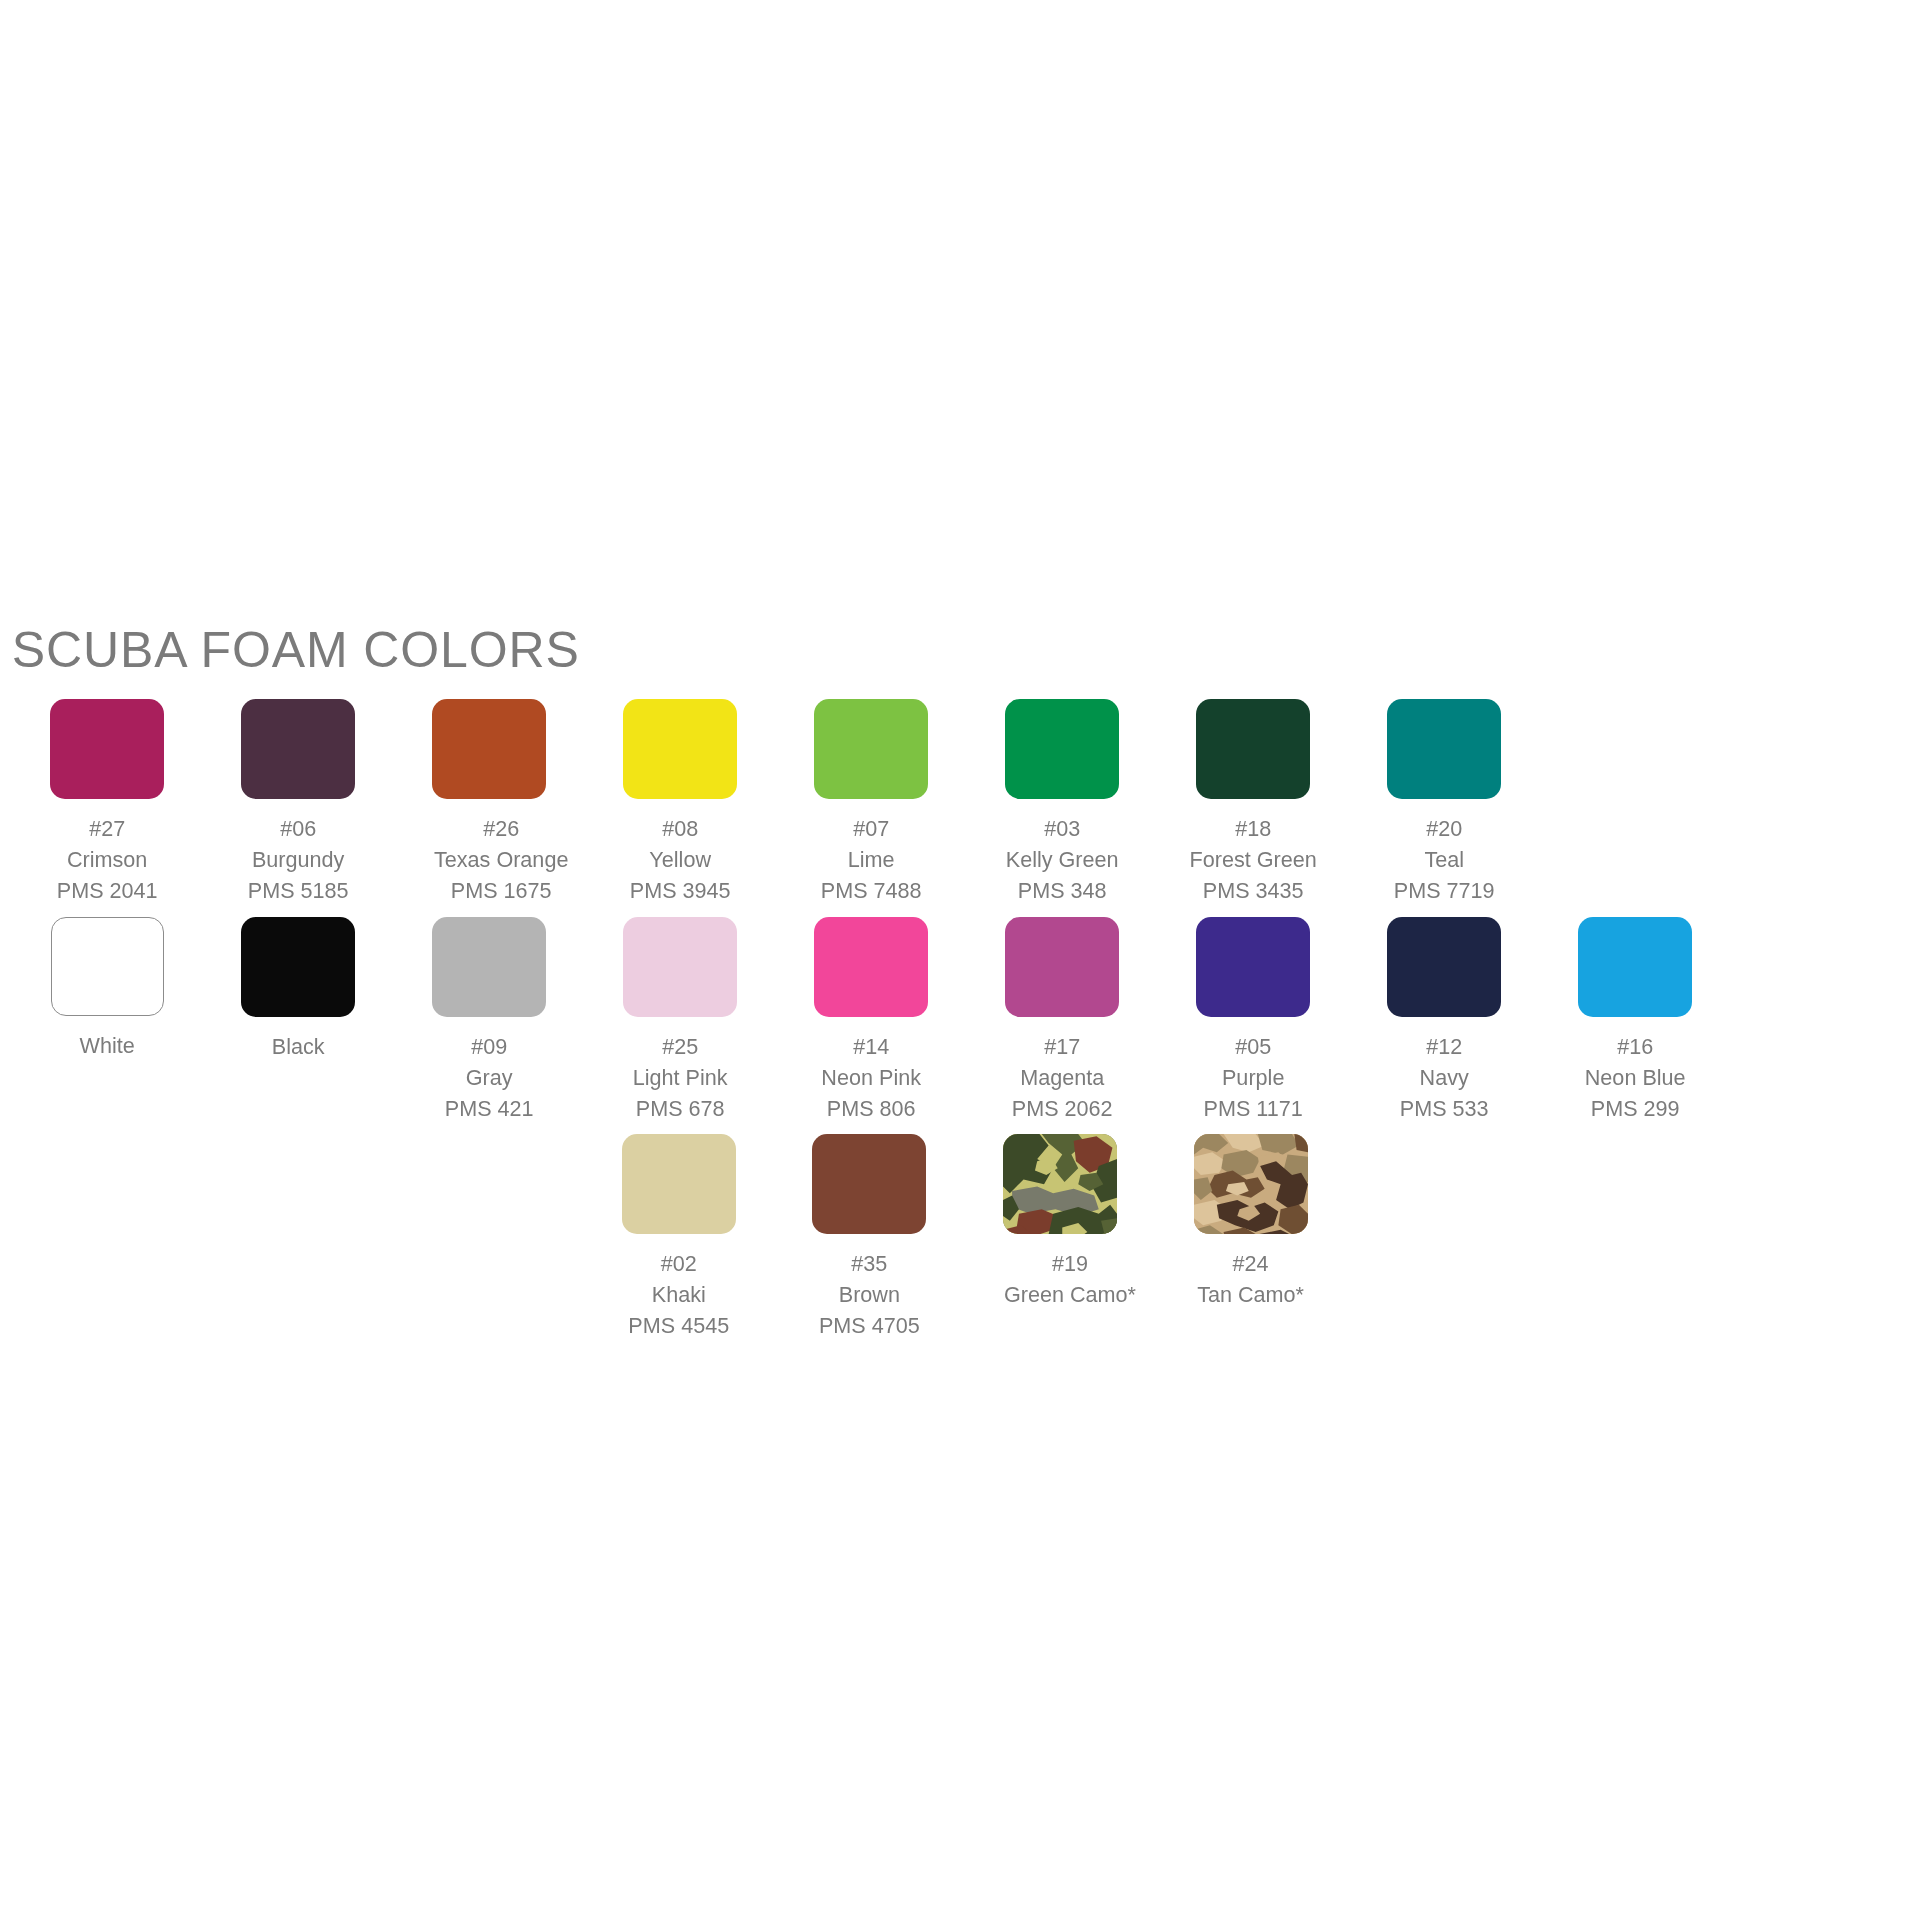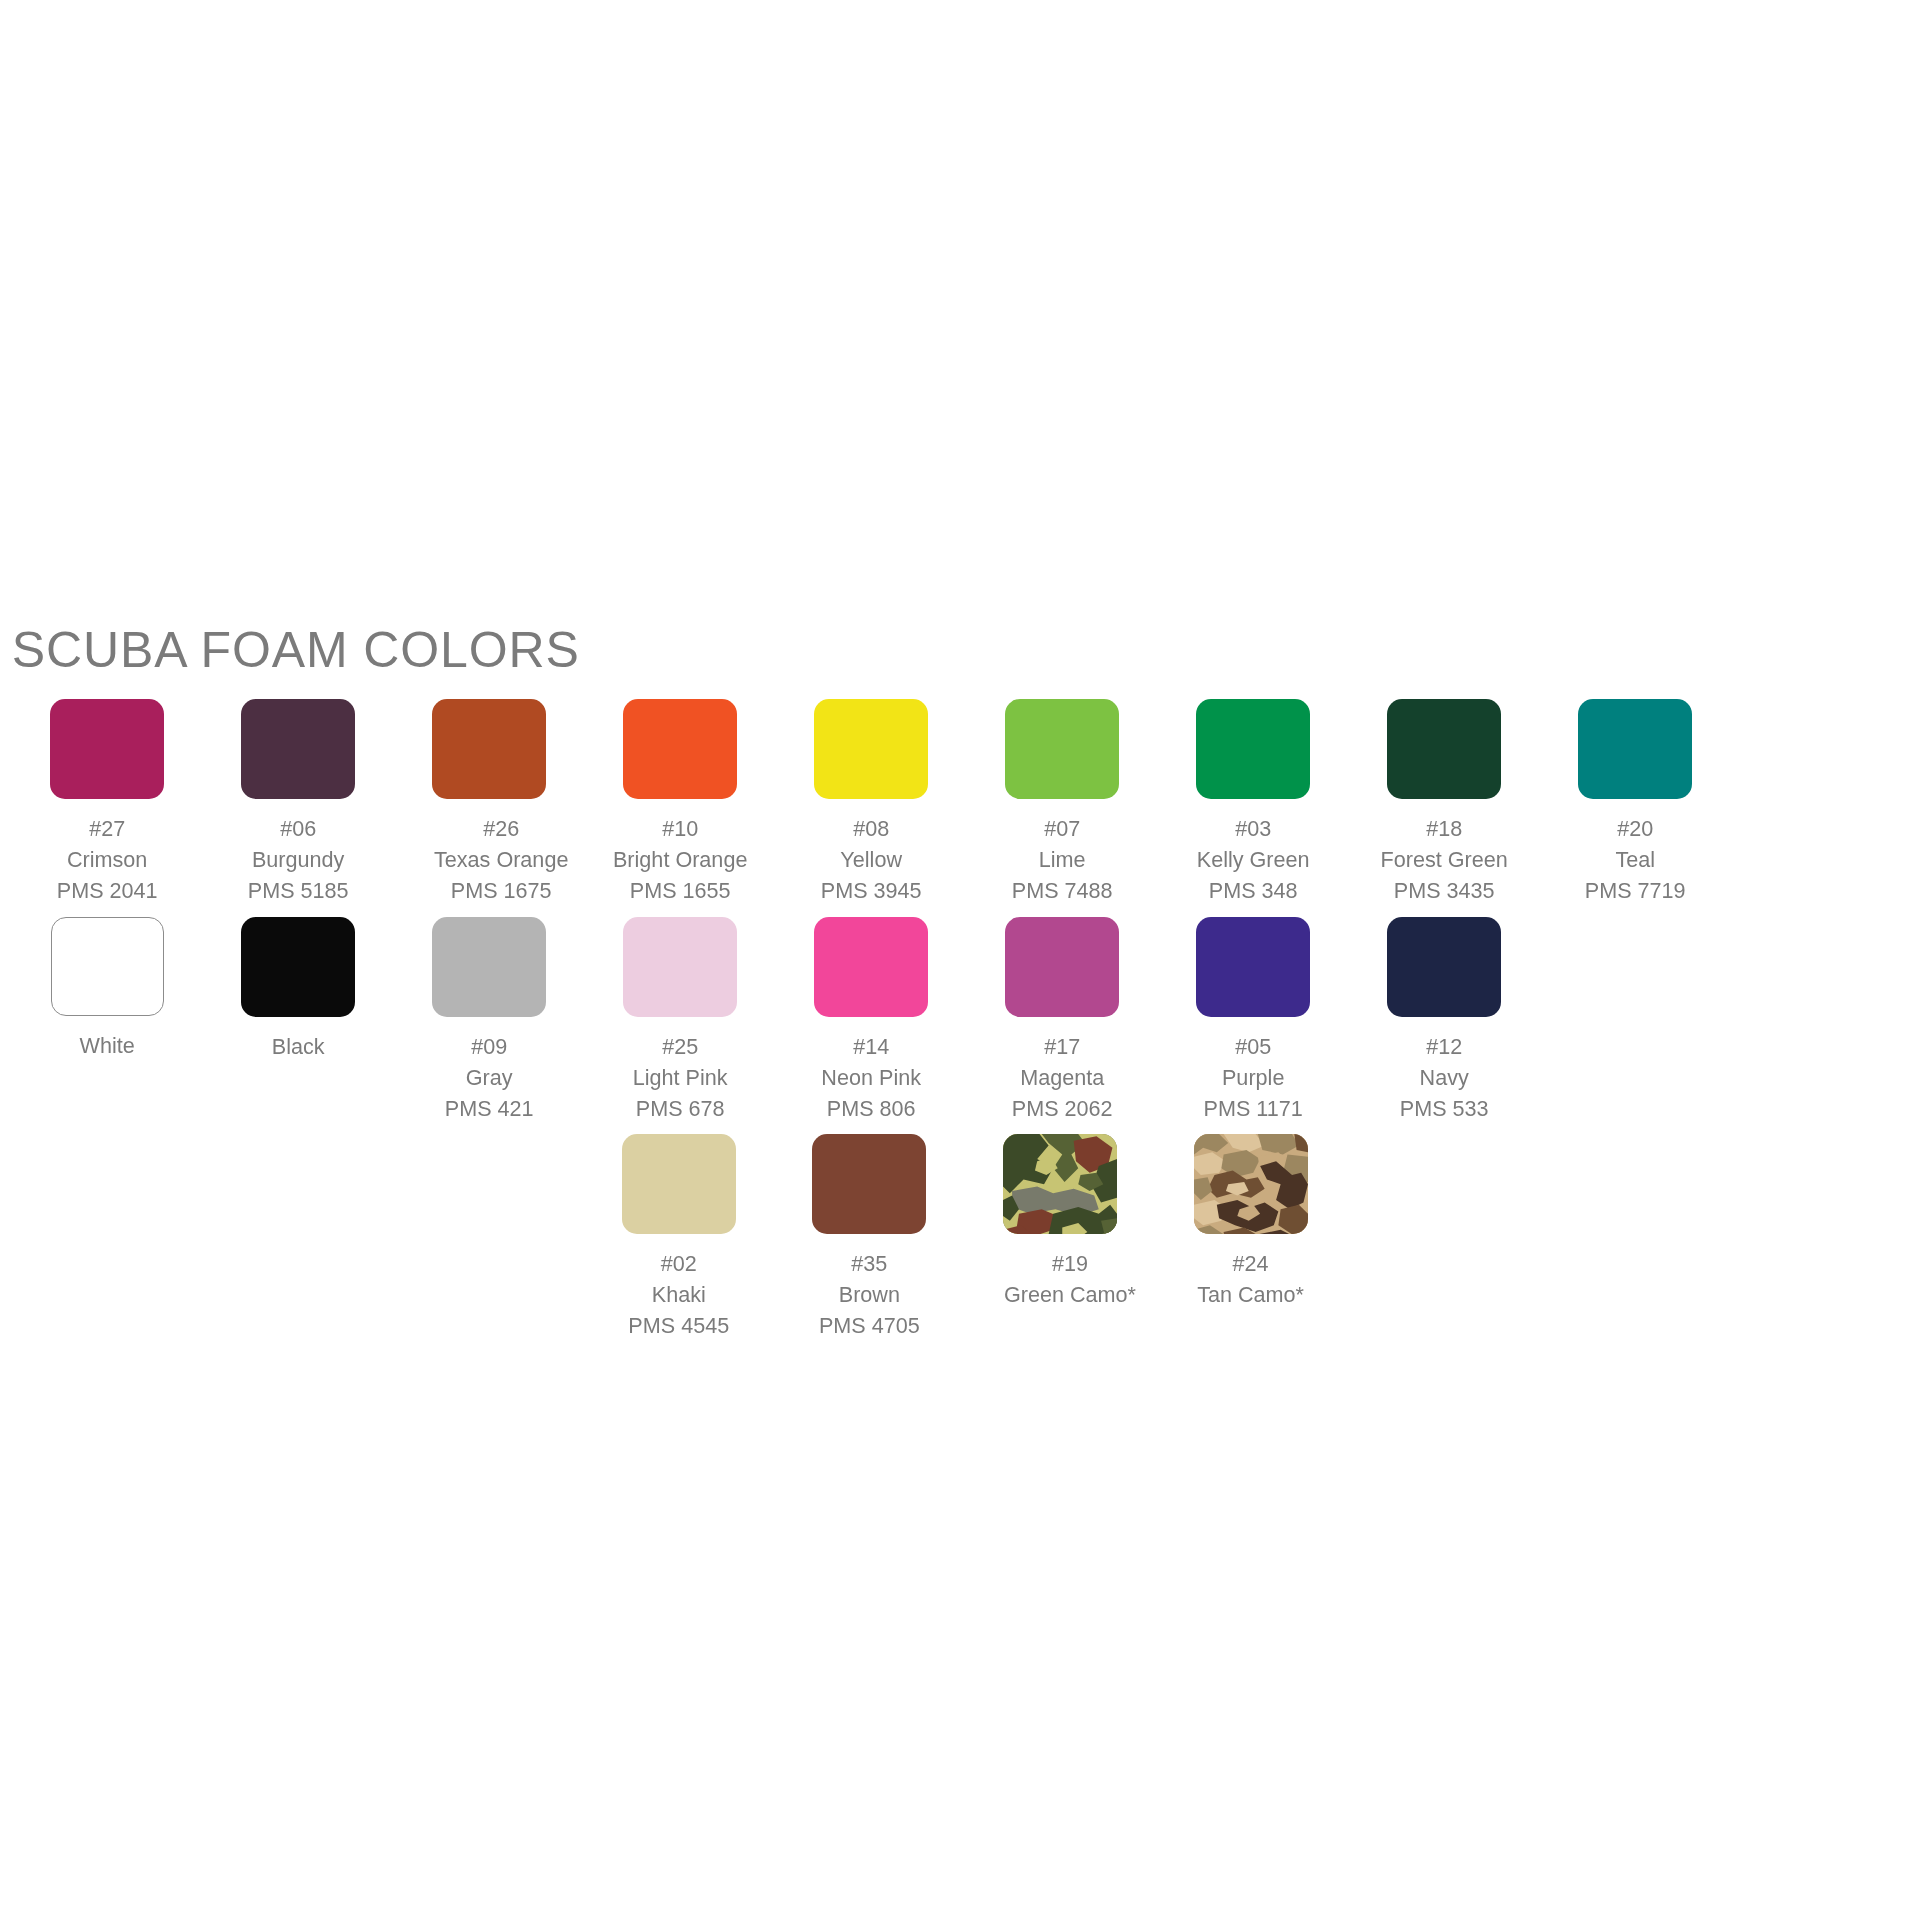--- a/index.html
+++ b/index.html
@@ -120,28 +120,20 @@
       </div>
       <div class="swatch-cell">
         <div class="chip" style="background-color: rgb(176, 74, 34);"></div>
         <div class="labels" style="color: rgb(123, 123, 123); margin-left: 24px;">
           <span class="code">#26</span>
           <span class="name">Texas Orange</span>
           <span class="pms">PMS 1675</span>
         </div>
       </div>
       <div class="swatch-cell">
-        <div class="chip" style="background-color: rgb(240, 82, 35);"></div>
-        <div class="labels" style="color: rgb(123, 123, 123);">
-          <span class="code">#10</span>
-          <span class="name">Bright Orange</span>
-          <span class="pms">PMS 1655</span>
-        </div>
-      </div>
-      <div class="swatch-cell">
         <div class="chip" style="background-color: rgb(242, 228, 22);"></div>
         <div class="labels" style="color: rgb(123, 123, 123);">
           <span class="code">#08</span>
           <span class="name">Yellow</span>
           <span class="pms">PMS 3945</span>
         </div>
       </div>
       <div class="swatch-cell">
         <div class="chip" style="background-color: rgb(125, 194, 66);"></div>
         <div class="labels" style="color: rgb(123, 123, 123);">
@@ -228,20 +220,28 @@
           <span class="name">Purple</span>
           <span class="pms">PMS 1171</span>
         </div>
       </div>
       <div class="swatch-cell">
         <div class="chip" style="background-color: rgb(29, 37, 69);"></div>
         <div class="labels" style="color: rgb(123, 123, 123);">
           <span class="code">#12</span>
           <span class="name">Navy</span>
           <span class="pms">PMS 533</span>
+        </div>
+      </div>
+      <div class="swatch-cell">
+        <div class="chip" style="background-color: rgb(23, 163, 224);"></div>
+        <div class="labels" style="color: rgb(123, 123, 123);">
+          <span class="code">#16</span>
+          <span class="name">Neon Blue</span>
+          <span class="pms">PMS 299</span>
         </div>
       </div>
     </div>
 
     <div class="swatch-row">
       <div class="swatch-cell empty">
           <div class="chip"></div>
         </div>
       <div class="swatch-cell empty">
           <div class="chip"></div>

